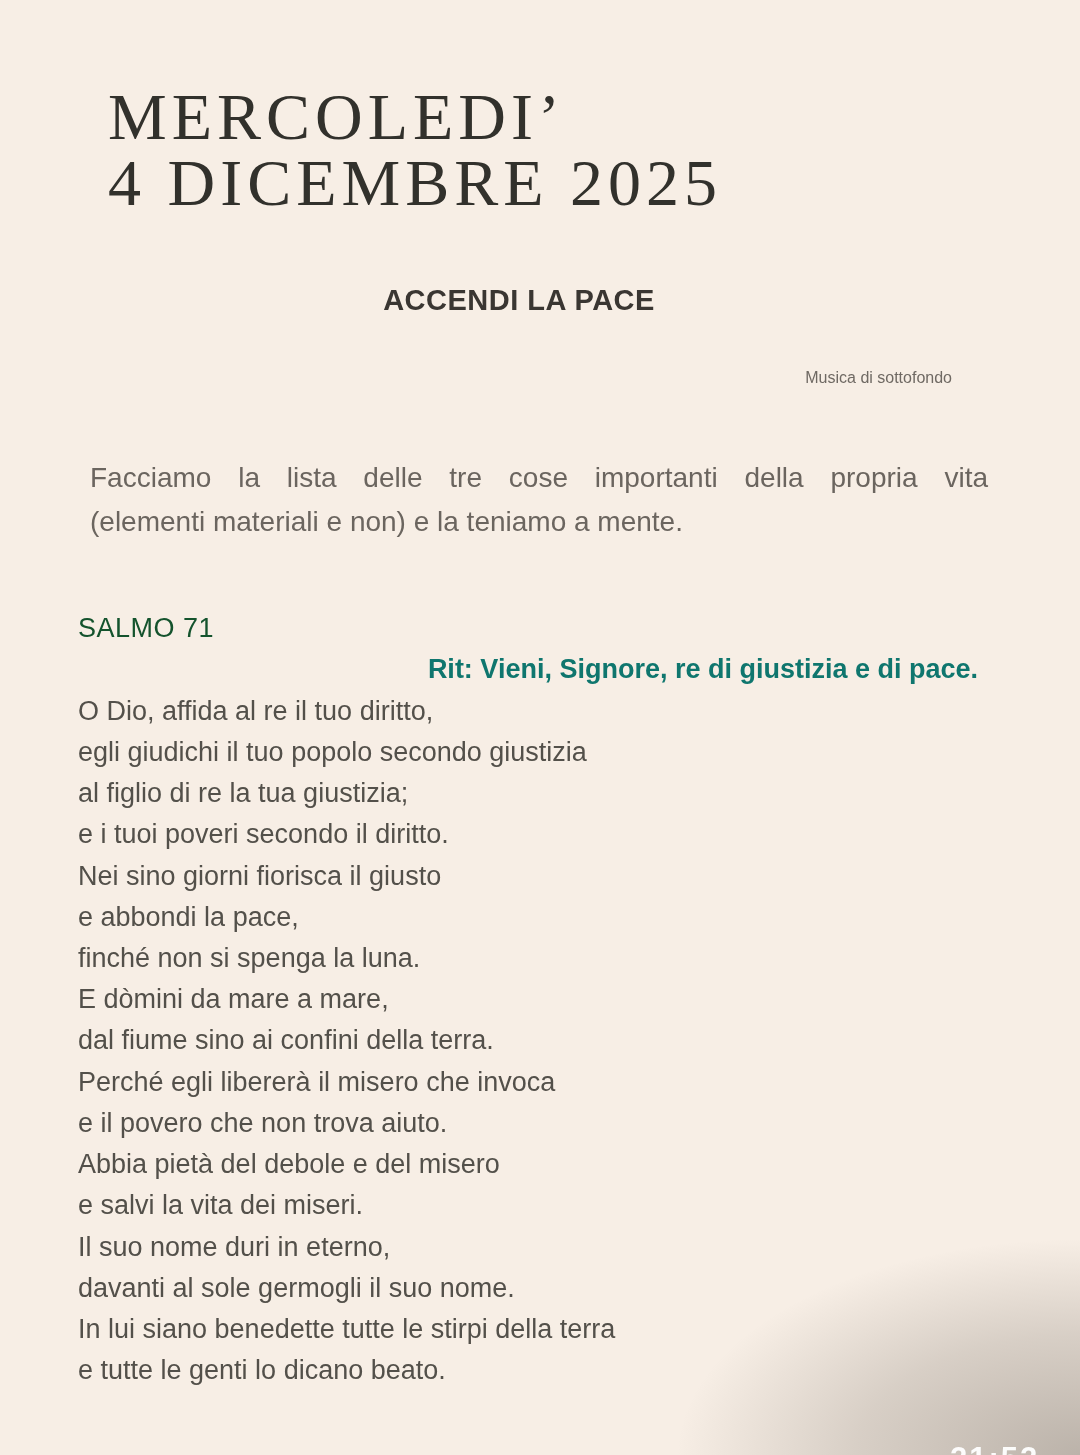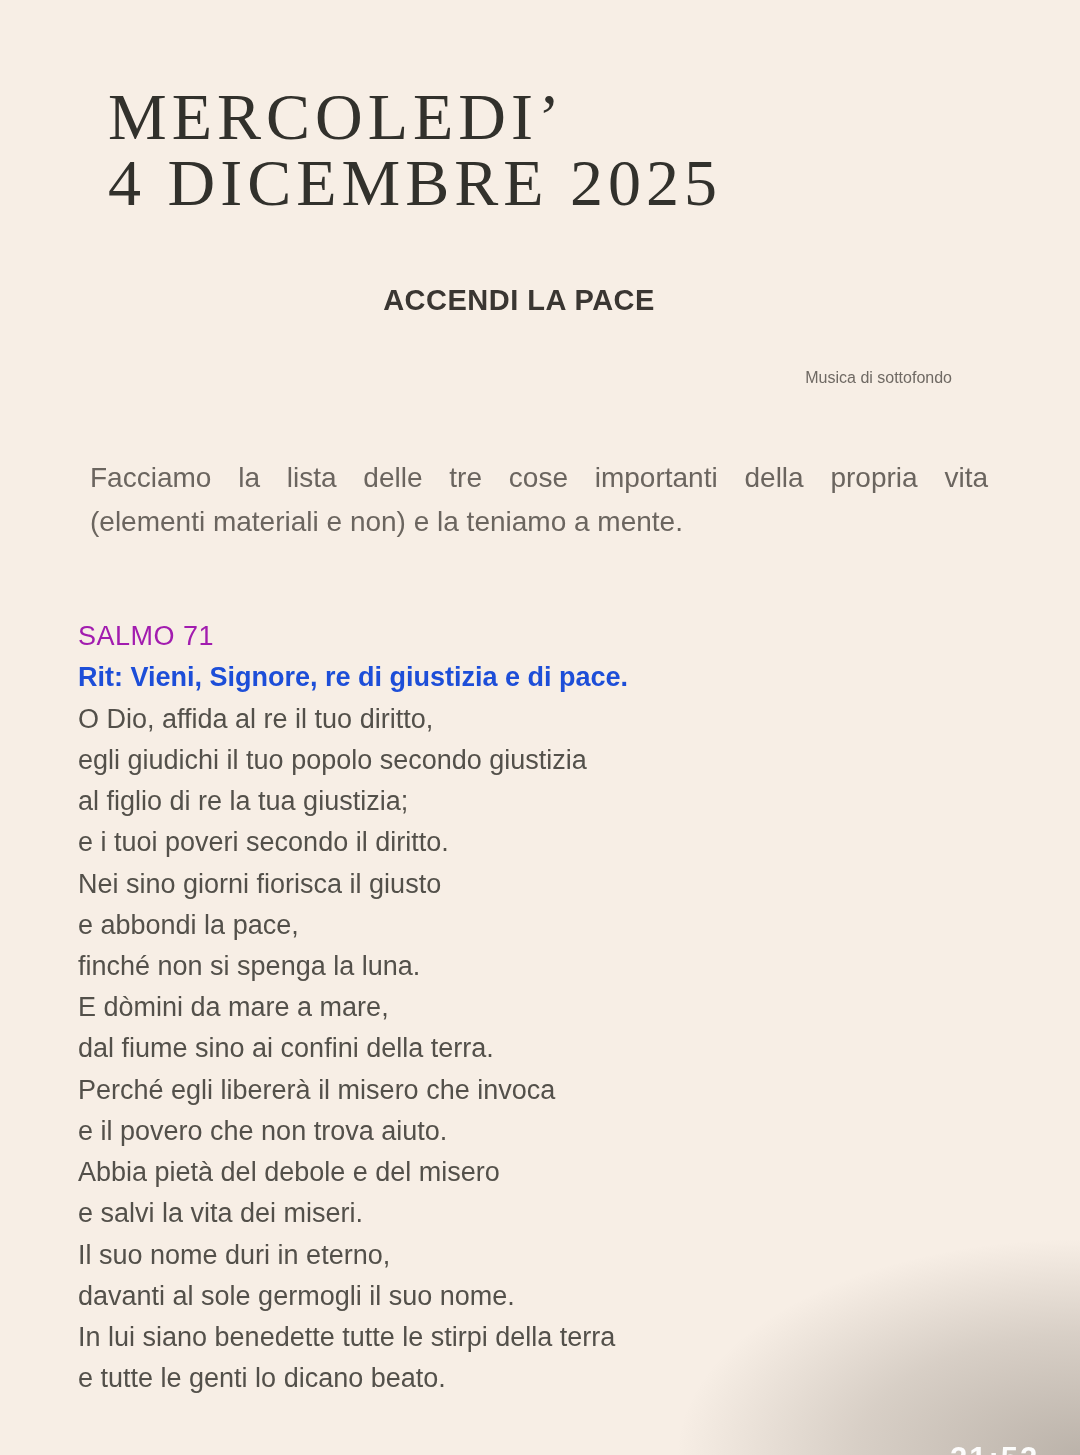--- a/index.html
+++ b/index.html
@@ -64,27 +64,27 @@
   .psalm {
     position: absolute;
     left: 78px;
     top: 608px;
     width: 900px;
     font-size: 27px;
     line-height: 41px;
     color: #53504a;
   }
   .psalm-label {
-    color: #a21caf;
+    color: #14532d;
     letter-spacing: 0.5px;
-    margin-top: 8px;
   }
   .psalm-refrain {
     font-weight: 700;
-    color: #1d4ed8;
+    color: #0f766e;
+    text-align: right;
   }
   .stanza {
     margin-top: 1px;
   }
   .stanza:first-of-type {
     margin-top: 0;
   }
   .corner-shadow {
     position: absolute;
     right: 0;

